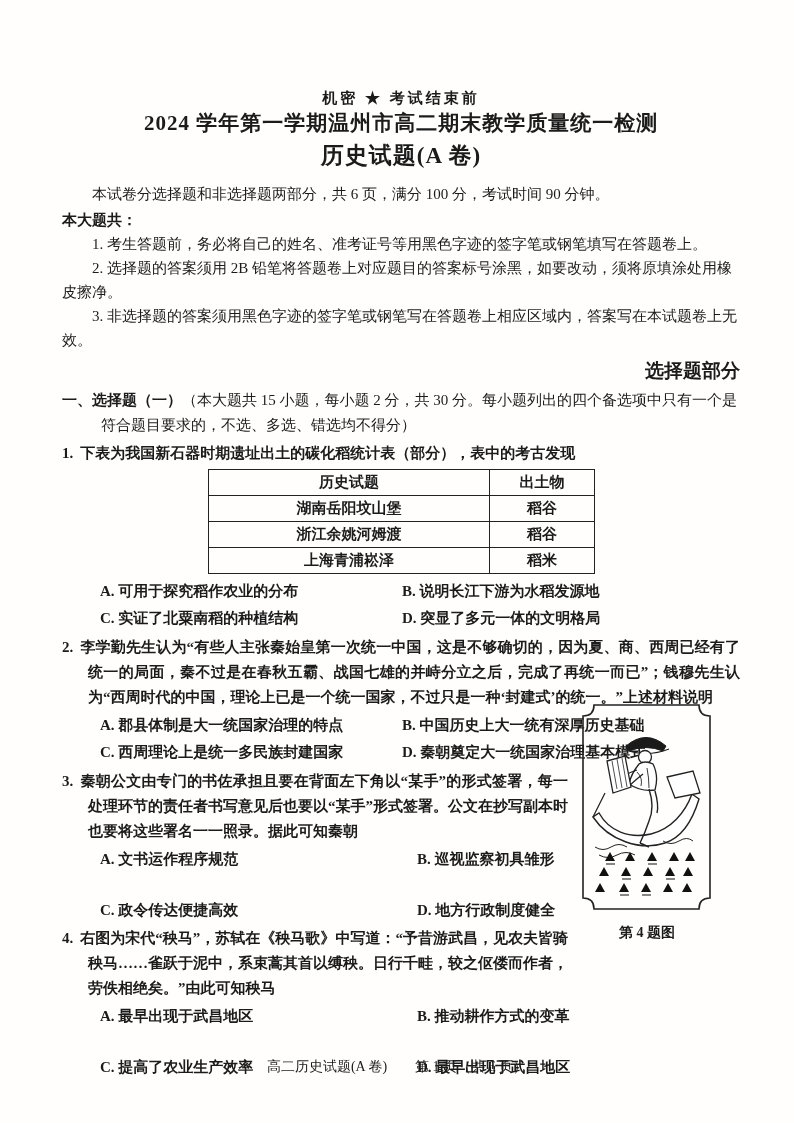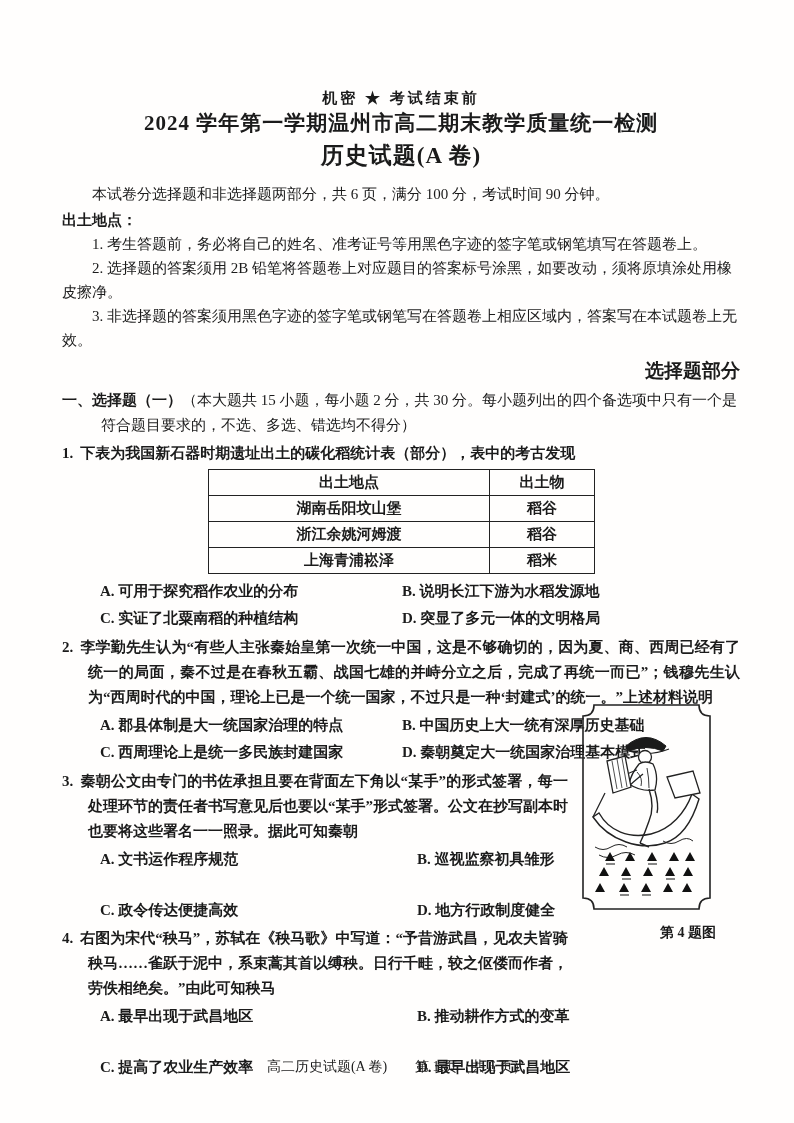--- a/index.html
+++ b/index.html
@@ -41,51 +41,51 @@
   table.q-table th, table.q-table td {
     border: 1.5px solid #222;
     text-align: center; vertical-align: middle;
     font-size: 15px; font-weight: bold;
     height: 25px; padding: 0 6px;
   }
   table.q-table .col-place { width: 268px; }
   table.q-table .col-item  { width: 92px; }
 
   .figure-box { position: absolute; left: 578px; top: 701px; width: 138px; text-align: center; }
-  .fig-caption { margin-top: 5px; font-size: 14px; font-weight: bold; line-height: 18px; text-align: right; }
+  .fig-caption { margin-top: 5px; font-size: 14px; font-weight: bold; line-height: 18px; }
 
   .footer { position: absolute; left: 0; right: 0; top: 1058px; text-align: center; font-size: 14px; line-height: 18px; }
 </style>
 </head>
 <body>
 
 <div class="page">
   <div class="content">
 
     <div class="secret">机密 ★ 考试结束前</div>
     <h1 class="title">2024 学年第一学期温州市高二期末教学质量统一检测</h1>
     <h2 class="subtitle">历史试题(A 卷)</h2>
 
     <p class="intro">本试卷分选择题和非选择题两部分，共 6 页，满分 100 分，考试时间 90 分钟。</p>
 
-    <div class="notice-title">出土地点：</div>
+    <div class="notice-title">本大题共：</div>
     <p class="note">1. 考生答题前，务必将自己的姓名、准考证号等用黑色字迹的签字笔或钢笔填写在答题卷上。</p>
     <p class="note">2. 选择题的答案须用 2B 铅笔将答题卷上对应题目的答案标号涂黑，如要改动，须将原填涂处用橡皮擦净。</p>
     <p class="note">3. 非选择题的答案须用黑色字迹的签字笔或钢笔写在答题卷上相应区域内，答案写在本试题卷上无效。</p>
 
     <div class="section-title">选择题部分</div>
 
     <p class="part-heading"><span class="part-label">一、选择题（一）</span><span>（本大题共 15 小题，每小题 2 分，共 30 分。每小题列出的四个备选项中只有一个是符合题目要求的，不选、多选、错选均不得分）</span></p>
 
     <div class="question">
       <p class="stem"><span class="qnum">1.</span><span>下表为我国新石器时期遗址出土的碳化稻统计表（部分），表中的考古发现</span></p>
       <table class="q-table">
         <thead>
           <tr>
-            <th class="col-place">出土地点</th>
+            <th class="col-place">历史试题</th>
             <th class="col-item">出土物</th>
           </tr>
         </thead>
         <tbody>
           <tr>
             <td>湖南岳阳坟山堡</td>
             <td>稻谷</td>
           </tr>
           <tr>
             <td>浙江余姚河姆渡</td>

